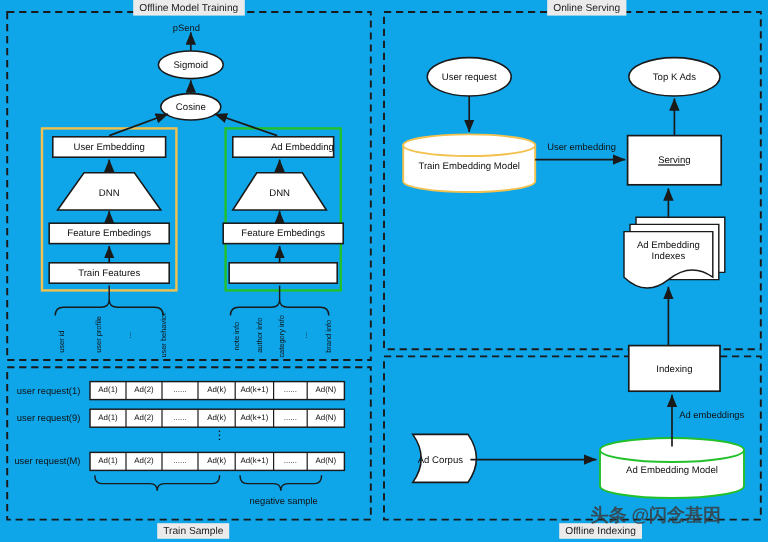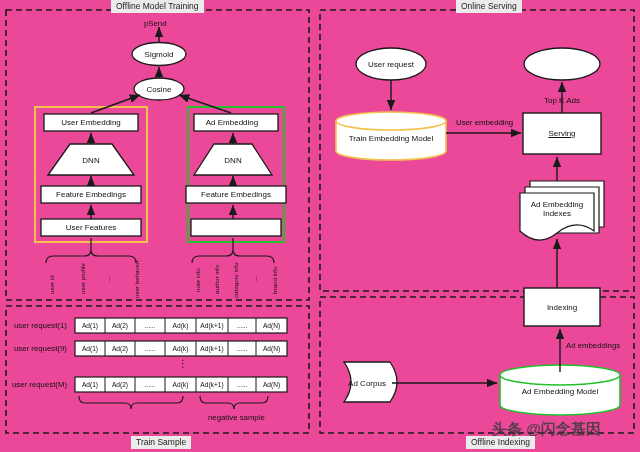--- a/index.html
+++ b/index.html
@@ -1,17 +1,17 @@
 <!DOCTYPE html>
 <html><head>
 <meta charset="utf-8">
 <style>
   html,body{margin:0;padding:0;background:#ffffff;}
   body{font-family:"Liberation Sans","DejaVu Sans",sans-serif;}
-  #stage{position:relative;width:640px;height:452px;background:#ec4899;overflow:hidden;}
+  #stage{position:relative;width:640px;height:452px;background:#0ea5e9;overflow:hidden;}
   svg#canvas{position:absolute;left:0;top:0;width:640px;height:452px;}
 
   .sec-label{
     position:absolute;background:#ebebeb;color:#222;
     font-size:8.5px;line-height:11px;padding:1px 5px;white-space:nowrap;
   }
   .box-txt{
     position:absolute;display:flex;align-items:center;justify-content:center;
     text-align:center;font-size:8px;color:#111;white-space:nowrap;
     pointer-events:none;
@@ -153,28 +153,28 @@
   <div class="sec-label" style="left:131px;top:436px;">Train Sample</div>
   <div class="sec-label" style="left:466px;top:436px;">Offline Indexing</div>
 
   <div class="free-txt" style="left:144px;top:19px;">pSend</div>
   <div class="box-txt" style="left:132px;top:46px;width:54px;height:16px;">Sigmoid</div>
   <div class="box-txt" style="left:134px;top:81px;width:50px;height:16px;">Cosine</div>
 
   <div class="box-txt" style="left:44px;top:114px;width:94px;height:17px;">User Embedding</div>
   <div class="box-txt" style="left:61px;top:152px;width:60px;height:16px;">DNN</div>
   <div class="box-txt" style="left:41px;top:186px;width:100px;height:17px;">Feature Embedings</div>
-  <div class="box-txt" style="left:41px;top:219px;width:100px;height:17px;">User Features</div>
+  <div class="box-txt" style="left:41px;top:219px;width:100px;height:17px;">Train Features</div>
 
   <div class="rot-txt" style="left:48px;top:294px;">user id</div>
   <div class="rot-txt" style="left:79px;top:294px;">user profile</div>
   <div class="rot-txt" style="left:104px;top:282px;">...</div>
   <div class="rot-txt" style="left:133px;top:298px;">user behavior</div>
 
-  <div class="box-txt" style="left:184px;top:114px;width:96px;height:17px;text-align:right;">Ad Embedding</div>
+  <div class="box-txt" style="left:204px;top:114px;width:96px;height:17px;text-align:right;">Ad Embedding</div>
   <div class="box-txt" style="left:203px;top:152px;width:60px;height:16px;">DNN</div>
   <div class="box-txt" style="left:186px;top:186px;width:100px;height:17px;">Feature Embedings</div>
 
   <div class="rot-txt" style="left:194px;top:292px;">note info</div>
   <div class="rot-txt" style="left:213px;top:294px;">author info</div>
   <div class="rot-txt" style="left:232px;top:298px;">category info</div>
   <div class="rot-txt" style="left:251px;top:282px;">...</div>
   <div class="rot-txt" style="left:271px;top:294px;">brand info</div>
 
   <div class="free-txt" style="left:14px;top:321px;">user request(1)</div>
@@ -207,21 +207,21 @@
   <div class="cell-txt" style="left:256px;top:377px;width:31px;height:15px;">Ad(N)</div>
 
   <div class="free-txt" style="left:104px;top:413px;margin-top:40px;">positive sample</div>
   <div class="free-txt" style="left:208px;top:413px;">negative sample</div>
 
   <div class="box-txt" style="left:356px;top:56px;width:70px;height:16px;">User request</div>
   <div class="box-txt" style="left:336px;top:130px;width:110px;height:16px;">Train Embedding Model</div>
   <div class="free-txt" style="left:456px;top:118px;">User embedding</div>
   <div class="box-txt" style="left:523px;top:125px;width:78px;height:16px;text-decoration:underline;">Serving</div>
   <div class="box-txt w2" style="left:524px;top:198px;width:66px;height:22px;">Ad Embedding Indexes</div>
-  <div class="box-txt" style="left:524px;top:56px;width:76px;height:16px;margin-top:36px;">Top K Ads</div>
+  <div class="box-txt" style="left:524px;top:56px;width:76px;height:16px;">Top K Ads</div>
 
   <div class="box-txt" style="left:524px;top:299px;width:76px;height:16px;text-align:center;">Indexing</div>
   <div class="free-txt" style="left:566px;top:341px;">Ad embeddings</div>
   <div class="box-txt" style="left:500px;top:383px;width:120px;height:16px;">Ad Embedding Model</div>
   <div class="box-txt" style="left:344px;top:375px;width:46px;height:16px;">Ad Corpus</div>
 
   <div class="watermark">头条 @闪念基因</div>
 
 </div>
 

